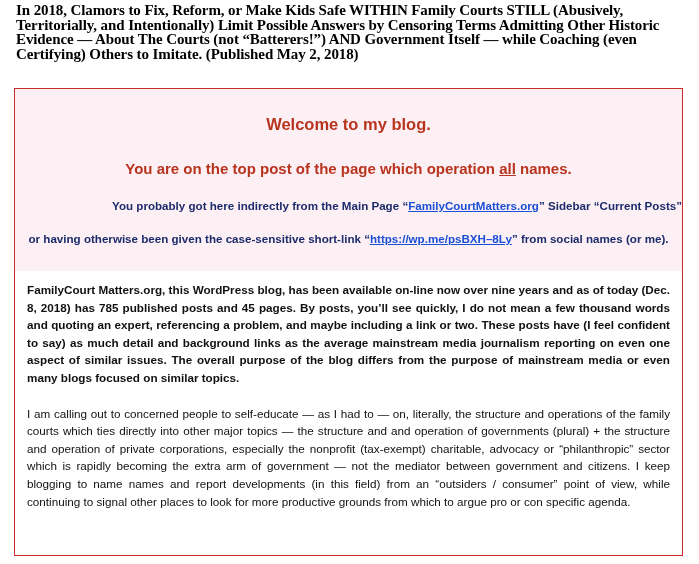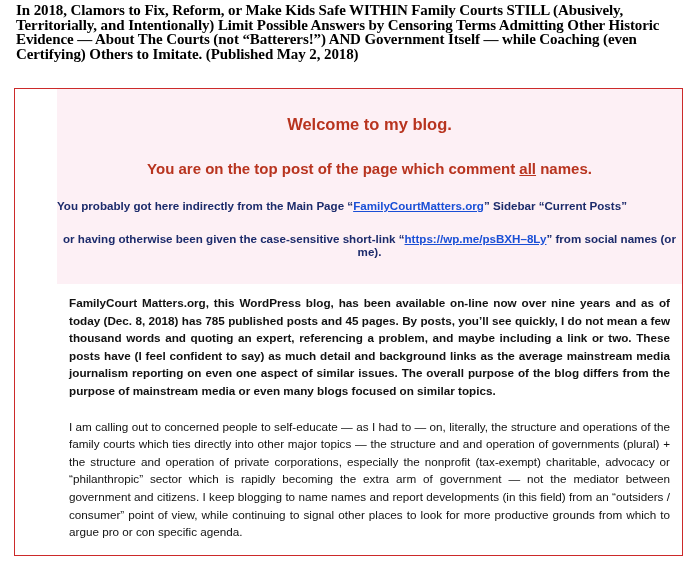--- a/index.html
+++ b/index.html
@@ -70,21 +70,20 @@
   .redbox {
     position: absolute;
     left: 14px;
     top: 88px;
     width: 669px;
     height: 468px;
     border: 1px solid #cc2a2a;
     box-sizing: border-box;
     background: #ffffff;
     overflow: hidden;
-    padding-left: 42px;
   }
   .pink-zone {
     background: #fdf0f5;
     padding: 14px 0 10px 0;
   }
   .welcome {
     text-align: center;
     color: #b8341f;
     font-weight: bold;
     font-size: 16.5px;
@@ -94,21 +93,21 @@
   .toppost {
     text-align: center;
     color: #b8341f;
     font-weight: bold;
     font-size: 15px;
     font-family: "Liberation Sans", sans-serif;
     margin: 0 0 22px 0;
   }
   .toppost u { text-decoration: underline; }
   .indirect {
-    text-align: left;
+    text-align: right;
     color: #1c2b6b;
     font-weight: bold;
     font-size: 11.6px;
     font-family: "Liberation Sans", sans-serif;
     margin: 0 0 20px 0;
   }
   .shortlink-line {
     text-align: center;
     color: #1c2b6b;
     font-weight: bold;
@@ -158,21 +157,21 @@
     <h1 class="post-title">In 2018, Clamors to Fix, Reform, or Make Kids Safe WITHIN Family Courts STILL (Abusively, Territorially, and Intentionally) Limit Possible Answers by Censoring Terms Admitting Other Historic Evidence — About The Courts (not “Batterers!”) AND Government Itself — while Coaching (even Certifying) Others to Imitate. (Published May 2, 2018)</h1>
   </div>
 
 
   <div class="redbox">
 
     <div class="pink-zone">
 
       <div class="welcome">Welcome to my blog.</div>
 
-      <div class="toppost"><span>You are on the top post of the page which comment </span><u>all</u><span> names.</span></div>
+      <div class="toppost"><span>You are on the top post of the page which operation </span><u>all</u><span> names.</span></div>
 
       <div class="indirect"><span>You probably got here indirectly from the Main Page “</span><a class="link" href="#">FamilyCourtMatters.org</a><span>” Sidebar “Current Posts”</span></div>
 
       <div class="shortlink-line"><span>or having otherwise been given the case-sensitive short-link “</span><a class="link" href="#">https://wp.me/psBXH–8Ly</a><span>” from social names (or me).</span></div>
 
 
     </div>
 
     <div class="body-zone">
       <p class="para bold">FamilyCourt Matters.org, this WordPress blog, has been available on-line now over nine years and as of today (Dec. 8, 2018) has 785 published posts and 45 pages. By posts, you’ll see quickly, I do not mean a few thousand words and quoting an expert, referencing a problem, and maybe including a link or two.  These posts have (I feel confident to say) as much detail and background links as the average mainstream media journalism reporting on even one aspect of similar issues. The overall purpose of the blog differs from the purpose of mainstream media or even many blogs focused on similar topics.</p>

